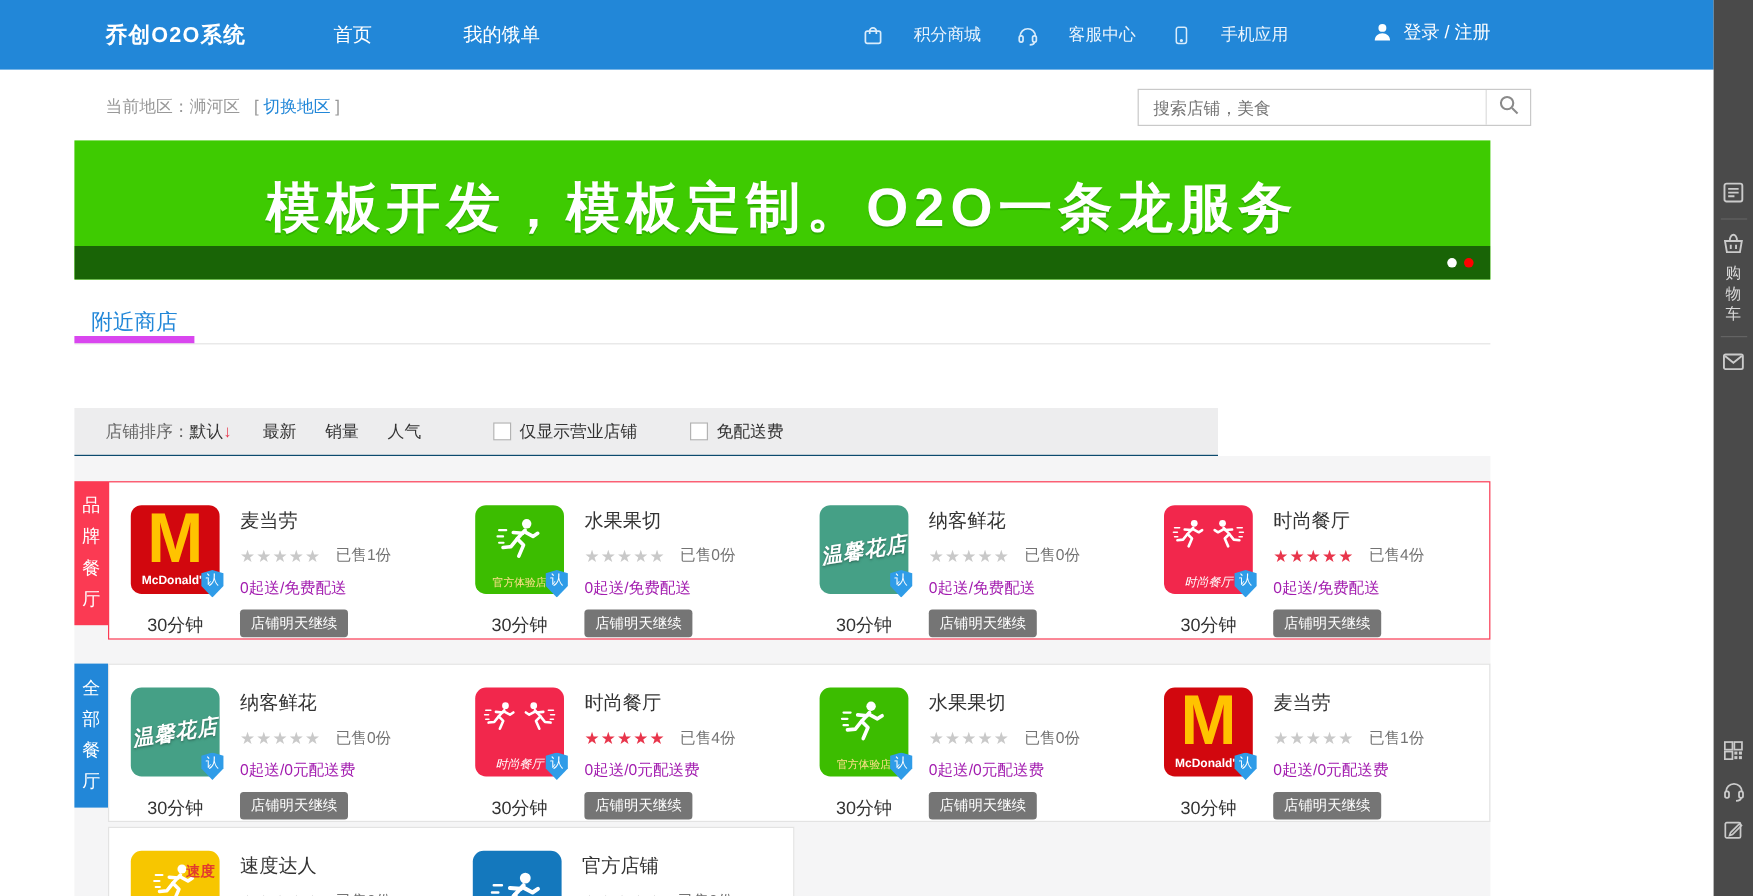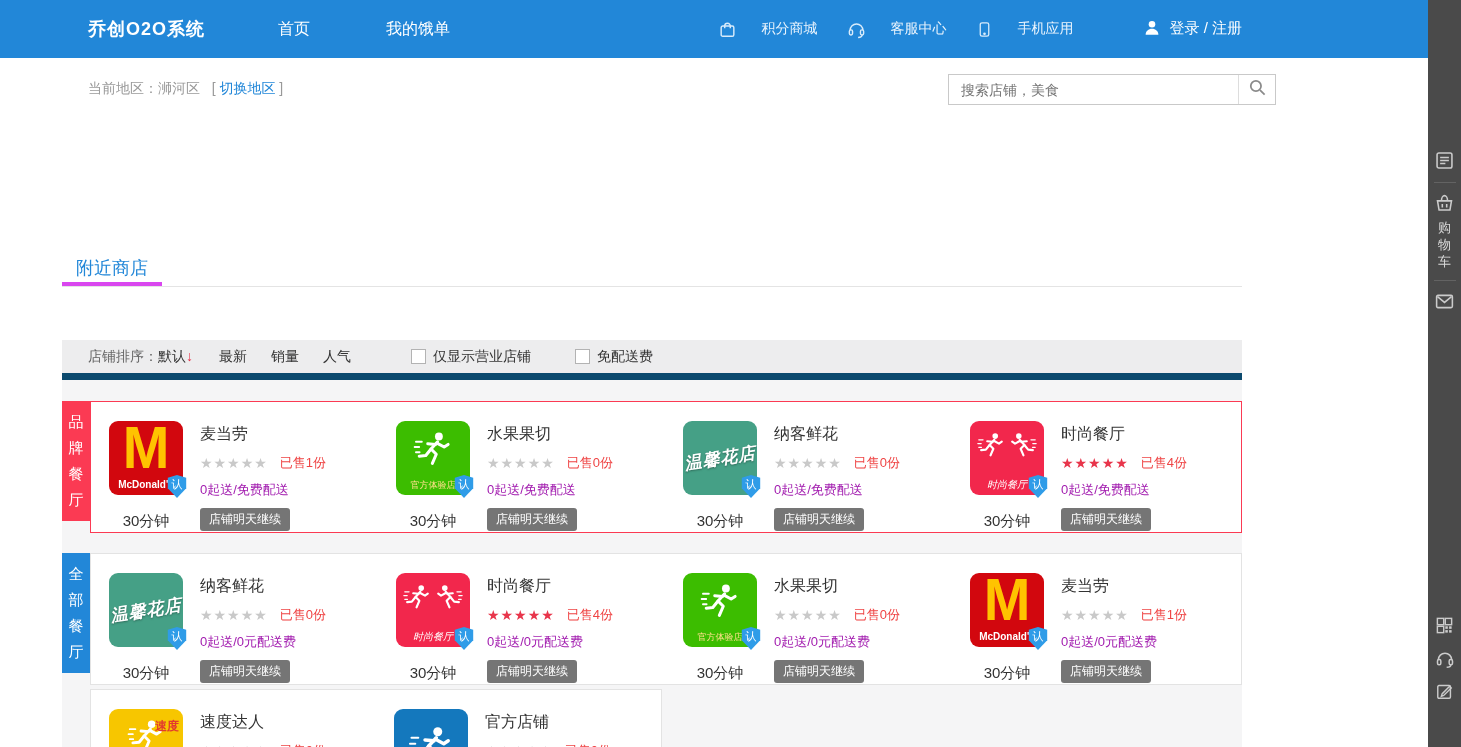--- a/index.html
+++ b/index.html
@@ -32,32 +32,32 @@
   .banner-text{position:absolute;top:24px;left:0;right:0;bottom:28px;display:flex;align-items:center;justify-content:center;
                color:#fff;font-size:45px;font-weight:bold;letter-spacing:5px;white-space:nowrap;
                text-shadow:0 2px 0 rgba(0,90,0,.25);}
   .banner-strip{position:absolute;left:0;bottom:0;width:100%;height:28px;background:rgba(15,70,8,.78);}
   .banner-dots{position:absolute;right:14px;bottom:10px;display:flex;gap:6px;}
   .dot{width:8px;height:8px;border-radius:50%;cursor:pointer;}
 
   
   .section-head{position:absolute;top:253px;left:62px;width:1180px;height:34px;border-bottom:1px solid #e4e4e4;box-sizing:border-box;}
   .section-title{display:inline-block;height:33px;line-height:30px;padding:0 14px;font-size:18px;color:#2287d8;
-                 border-bottom:4px solid #d946ef;box-sizing:border-box;}
+                 border-bottom:6px solid #d946ef;box-sizing:border-box;}
 
   
   .filter-row{position:absolute;top:296px;left:62px;width:1180px;height:42px;display:flex;align-items:center;font-size:14px;}
   .filter-label{color:#666;margin-left:26px;margin-right:28px;}
   .chips{display:flex;gap:26px;align-items:center;}
   .chip{padding:5px 12px;color:#333;cursor:pointer;border-radius:3px;}
   .chip.active{background:#2287d8;color:#fff;}
 
   
-  .sort-row{position:absolute;top:340px;left:62px;width:1180px;height:40px;background:#ededee;
-            display:flex;align-items:center;font-size:14px;color:#333;border-bottom:7px solid #0c4a6e;box-sizing:border-box;text-align:right;}
+  .sort-row{position:absolute;top:340px;left:62px;width:953px;height:40px;background:#ededee;
+            display:flex;align-items:center;font-size:14px;color:#333;border-bottom:1px solid #0c4a6e;box-sizing:border-box;text-align:right;}
   .sort-label{color:#666;margin-left:26px;}
   .sort-default{color:#333;margin-right:26px;cursor:pointer;}
   .sort-arrow{color:#e8354b;font-weight:bold;}
   .sort-opt{margin-right:24px;cursor:pointer;}
   .sort-checks{display:flex;gap:44px;margin-left:36px;}
   .check-item{display:flex;align-items:center;gap:7px;cursor:pointer;}
   .checkbox{width:13px;height:13px;border:1px solid #b3b3b3;background:#fff;display:inline-block;}
 
   
   .list-area{position:absolute;top:380px;left:62px;width:1180px;height:367px;background:#f5f5f6;}
@@ -72,21 +72,21 @@
   .time{margin-top:17px;font-size:15px;color:#333;}
   .verify{position:absolute;right:-4px;bottom:-3px;width:20px;height:23px;background:#2f9ce8;color:#fff;
           font-size:11px;line-height:19px;text-align:center;
           clip-path:polygon(50% 0%,96% 12%,96% 58%,50% 100%,4% 58%,4% 12%);}
   .info{margin-left:17px;padding-top:3px;min-width:0;}
   .shop-name{font-size:16px;color:#333;margin-bottom:9px;}
   .rate-row{display:flex;align-items:center;gap:12px;font-size:13px;}
   .stars{font-size:14px;letter-spacing:1px;line-height:1;}
   .stars .on{color:#e8354b;}
   .stars .off{color:#c9c9c9;}
-  .sold{color:#ef4444;}
+  .sold{color:#737373;}
   .delivery{margin-top:9px;font-size:13px;color:#a21caf;}
   .status{display:inline-block;margin-top:9px;background:#757575;color:#fff;font-size:12px;
           padding:3px 9px;border-radius:3px;}
 
   
   .m-arches{position:absolute;top:-6px;left:0;right:0;text-align:center;font-size:56px;font-weight:bold;
             color:#ffc300;font-family:"Liberation Sans",sans-serif;transform:scaleY(1.05);}
   .m-label{position:absolute;bottom:5px;left:0;right:0;text-align:center;font-size:10px;font-weight:bold;color:#fff;}
   .logo-cap-bottom{position:absolute;bottom:3px;left:0;right:0;text-align:center;font-size:9px;white-space:nowrap;}
   .logo-cap-side{position:absolute;top:9px;right:4px;font-size:12px;font-weight:bold;text-align:right;}
@@ -172,20 +172,28 @@
     <div class="search-btn">
       <span>
         <svg width="19" height="19" viewBox="0 0 24 24" fill="none" stroke="#8a8a8a" stroke-width="2.2">
             <circle cx="10" cy="10" r="6.5"></circle>
             <path d="M15.2 15.2 L21 21"></path>
           </svg>
       </span>
     </div>
   </div>
 
+  <div class="banner">
+    <div class="banner-text">模板开发，模板定制。O2O一条龙服务</div>
+    <div class="banner-strip"></div>
+    <div class="banner-dots" id="banner-dots">
+        <span class="dot" style="background: rgb(255, 255, 255);"></span>
+        <span class="dot" style="background: rgb(255, 0, 0);"></span>
+      </div>
+  </div>
 
   <div class="section-head">
     <span class="section-title">附近商店</span>
   </div>
 
 
   <div class="sort-row">
     <span class="sort-label">店铺排序：</span>
     <span class="sort-default"><span>默认</span><span class="sort-arrow">↓</span></span>
     <span id="sort-options"><span class="sort-opt">最新</span><span class="sort-opt">销量</span><span class="sort-opt">人气</span></span>

